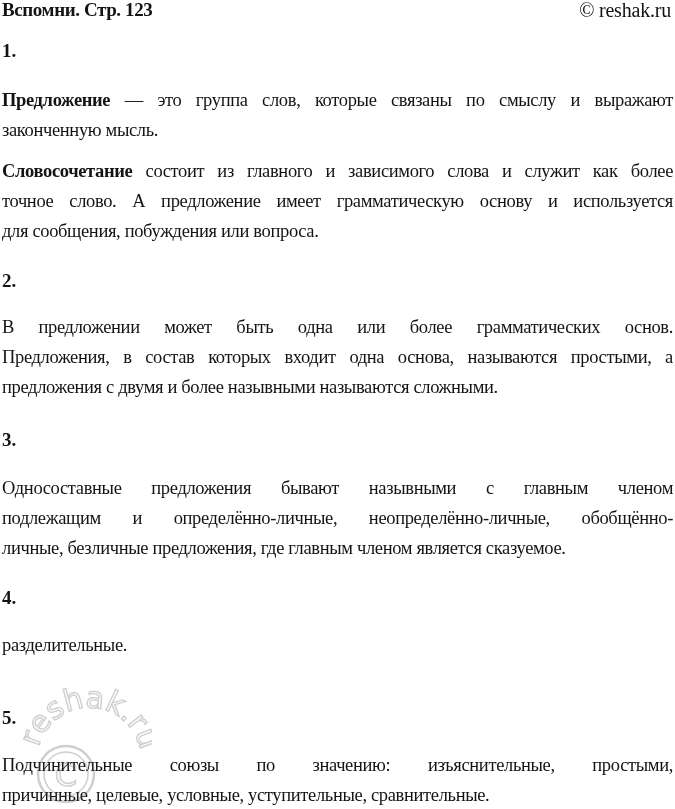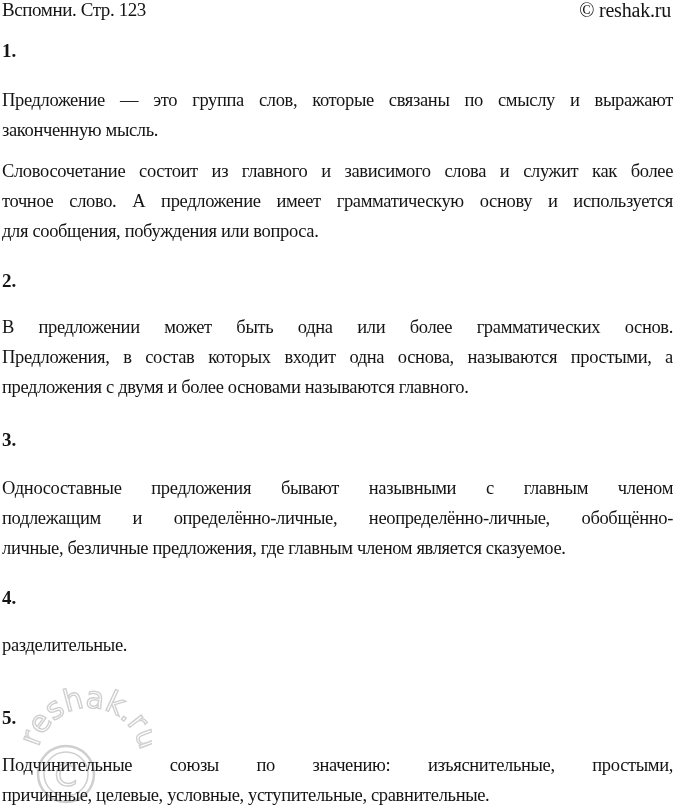--- a/index.html
+++ b/index.html
@@ -6,37 +6,37 @@
   body {
     width: 675px; height: 809px; overflow: hidden; position: relative;
     font-family: "Liberation Serif", "DejaVu Serif", serif;
     color: #141414;
   }
   .header {
     position: absolute; left: 0; top: 0; width: 675px; height: 24px;
   }
   .header .title {
     position: absolute; left: 2px; top: -1px;
-    font-weight: normal; font-size: 19px; letter-spacing: -0.4px;
+    font-weight: bold; font-size: 19px; letter-spacing: -0.4px;
   }
   .header .site {
     position: absolute; right: 4px; top: -1px;
     font-size: 20px; letter-spacing: -0.2px;
   }
   .num {
     position: absolute; left: 2px; font-weight: bold; font-size: 19px;
   }
   .para {
     position: absolute; left: 2px; width: 671px;
     font-size: 18.5px; line-height: 30px; letter-spacing: -0.35px;
     text-align: justify;
   }
   .para .line { display: block; text-align: justify; text-align-last: justify; white-space: nowrap; height: 30px; }
   .para .line.end { text-align-last: left; }
-  .para b { font-weight: normal; }
+  .para b { font-weight: bold; }
   .watermark {
     position: absolute; left: 22px; top: 676px; width: 130px; height: 130px;
     pointer-events: none; opacity: 0.28;
   }
 </style>
 </head>
 <body>
 
 <div class="header">
   <span class="title">Вспомни. Стр. 123</span>
@@ -51,21 +51,21 @@
 <div class="para" style="top:156px">
   <span class="line"><b>Словосочетание</b><span> состоит из главного и зависимого слова и служит как более</span></span>
   <span class="line"><span>точное слово. А предложение имеет грамматическую основу и используется</span></span>
   <span class="line end"><span>для сообщения, побуждения или вопроса.</span></span>
 </div>
 
 <div class="num" style="top:270px">2.</div>
 <div class="para" style="top:312px">
   <span class="line">В предложении может быть одна или более грамматических основ.</span>
   <span class="line">Предложения, в состав которых входит одна основа, называются простыми, а</span>
-  <span class="line end">предложения с двумя и более основами называются главного.</span>
+  <span class="line end">предложения с двумя и более назывными называются сложными.</span>
 </div>
 
 <div class="num" style="top:429px">3.</div>
 <div class="para" style="top:473px">
   <span class="line">Односоставные предложения бывают назывными с главным членом</span>
   <span class="line">подлежащим и определённо-личные, неопределённо-личные, обобщённо-</span>
   <span class="line end">личные, безличные предложения, где главным членом является сказуемое.</span>
 </div>
 
 <div class="num" style="top:587px">4.</div>

